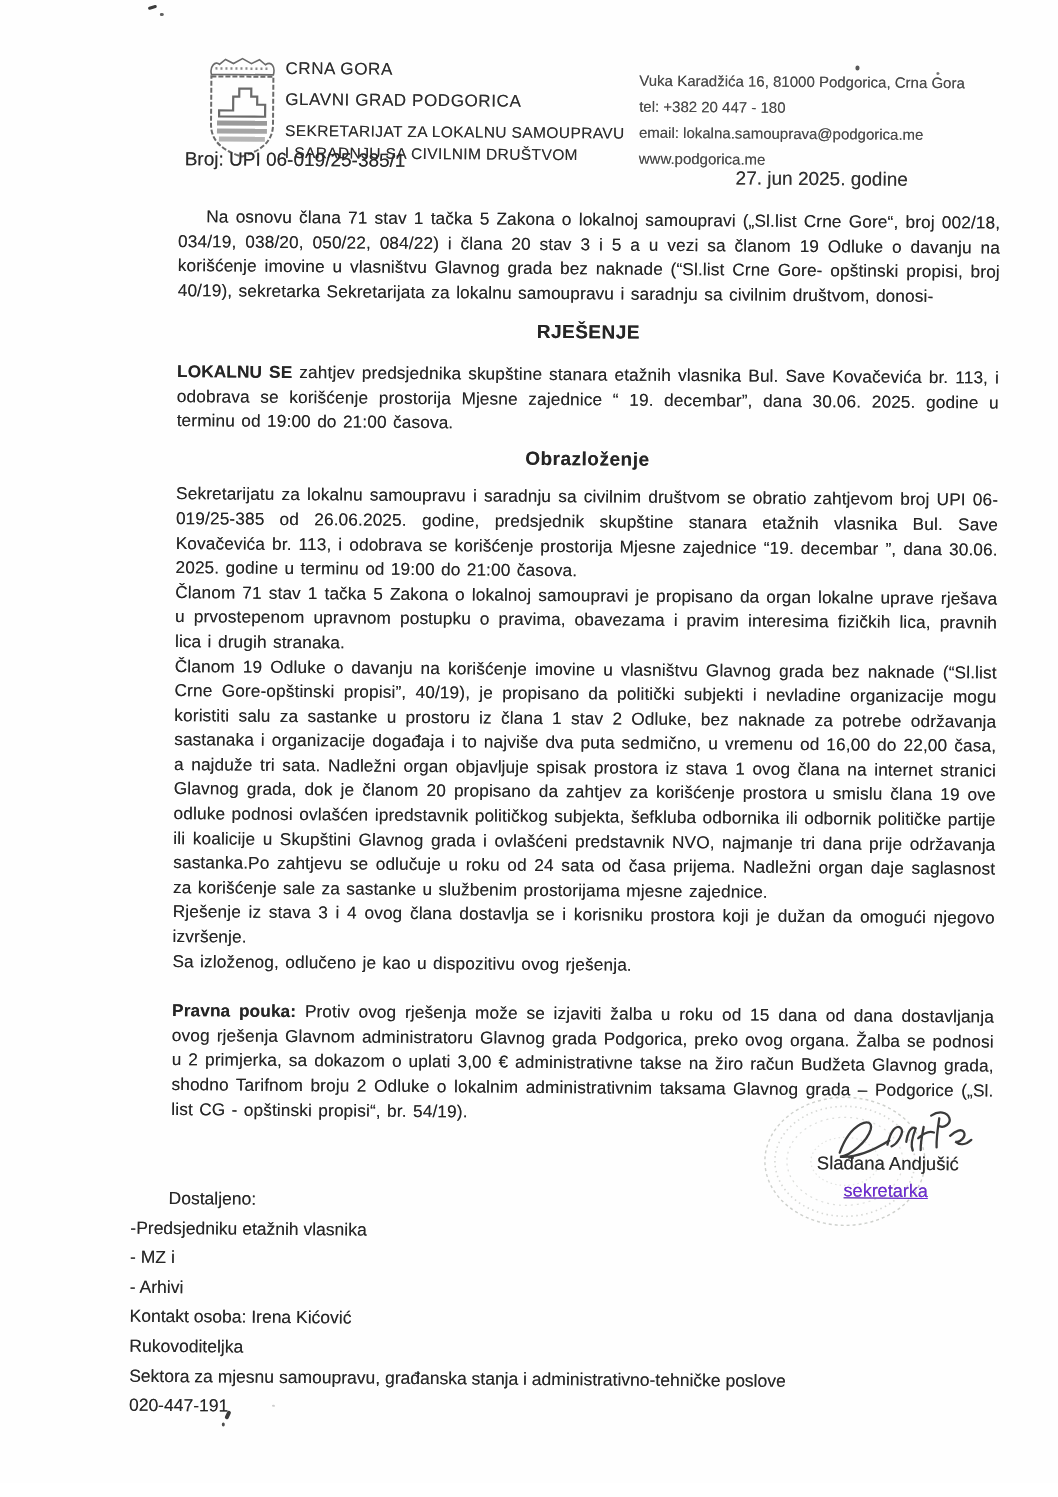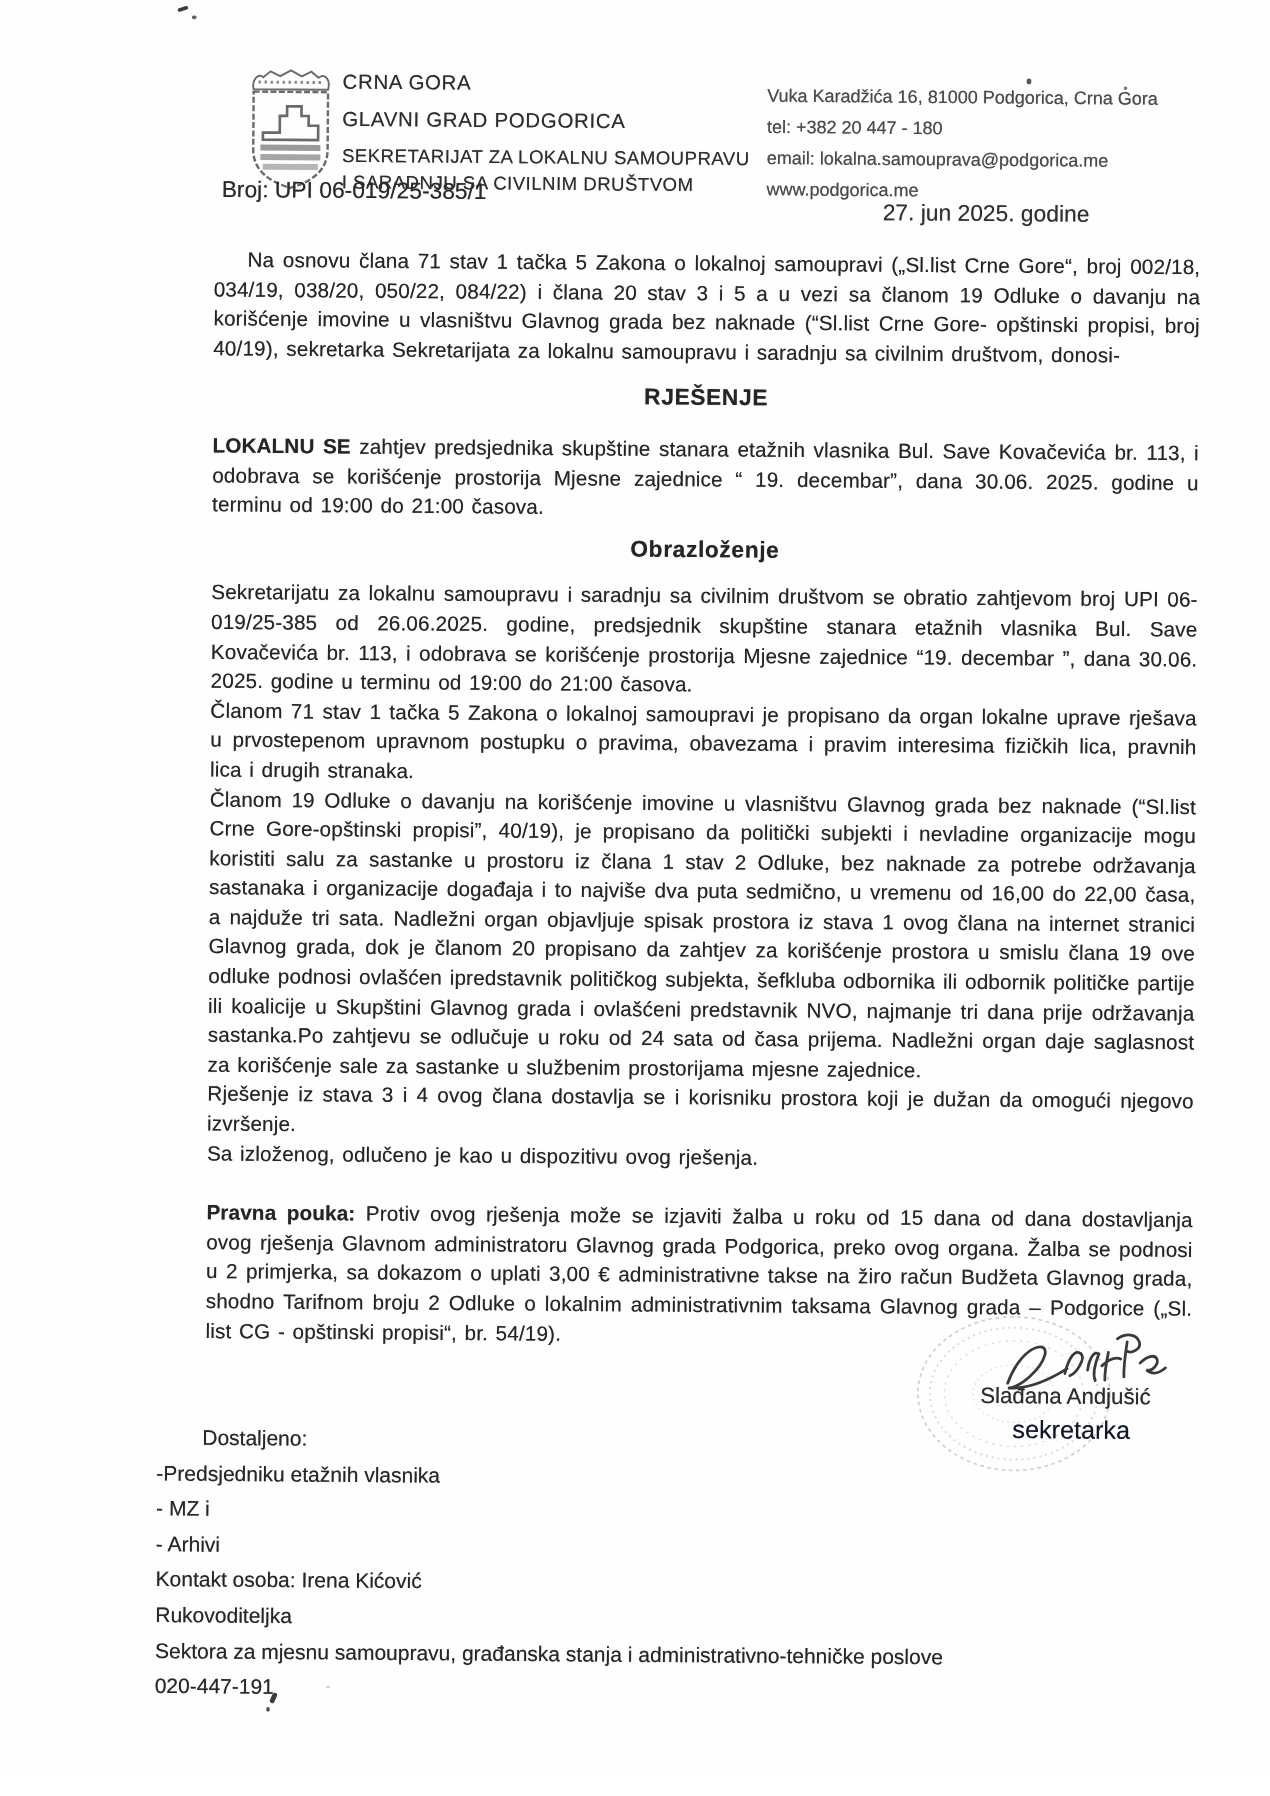--- a/index.html
+++ b/index.html
@@ -29,21 +29,21 @@
   .h-center { text-align:center; font-weight:bold; font-size:19px; letter-spacing:0.5px; }
   .h-rjesenje { margin:15px 0 17px 0; }
   .h-obraz { margin:11px 0 13px 0; }
   .lead-bold { font-weight:bold; }
   .p-pravna { margin-top:25px !important; }
 
   
   .stamp { position:absolute; left:770px; top:1090px; width:168px; height:136px; z-index:1; opacity:0.75; }
   .sig-svg { position:absolute; left:840px; top:1104px; width:148px; height:58px; z-index:3; transform:rotate(-3deg); }
   .sig-name { position:absolute; left:826px; top:1149px; font-size:18.5px; color:#2b2b2b; z-index:2; }
-  .sig-title { position:absolute; left:853px; top:1177px; font-size:21px; color:#0f172a; z-index:2; }
+  .sig-title { position:absolute; left:853px; top:1177px; font-size:18px; color:#6d28d9; z-index:2;text-decoration:underline; }
 
   
   .footer { position:absolute; left:140px; top:1186px; width:880px; font-size:17.5px; line-height:29.6px; color:#272727; }
   .f-label { padding-left:38px; }
 
   
   .speck { position:absolute; background:#3c3c3c; border-radius:50%; }
   .speck.s1 { left:148px; top:8px;  width:9px; height:3px; transform:rotate(-18deg); border-radius:2px; }
   .speck.s2 { left:160px; top:15px; width:4px; height:3px; border-radius:2px; opacity:.8; }
   .speck.s3 { left:856px; top:62px; width:4px; height:5px; border-radius:2px; opacity:.85; }

